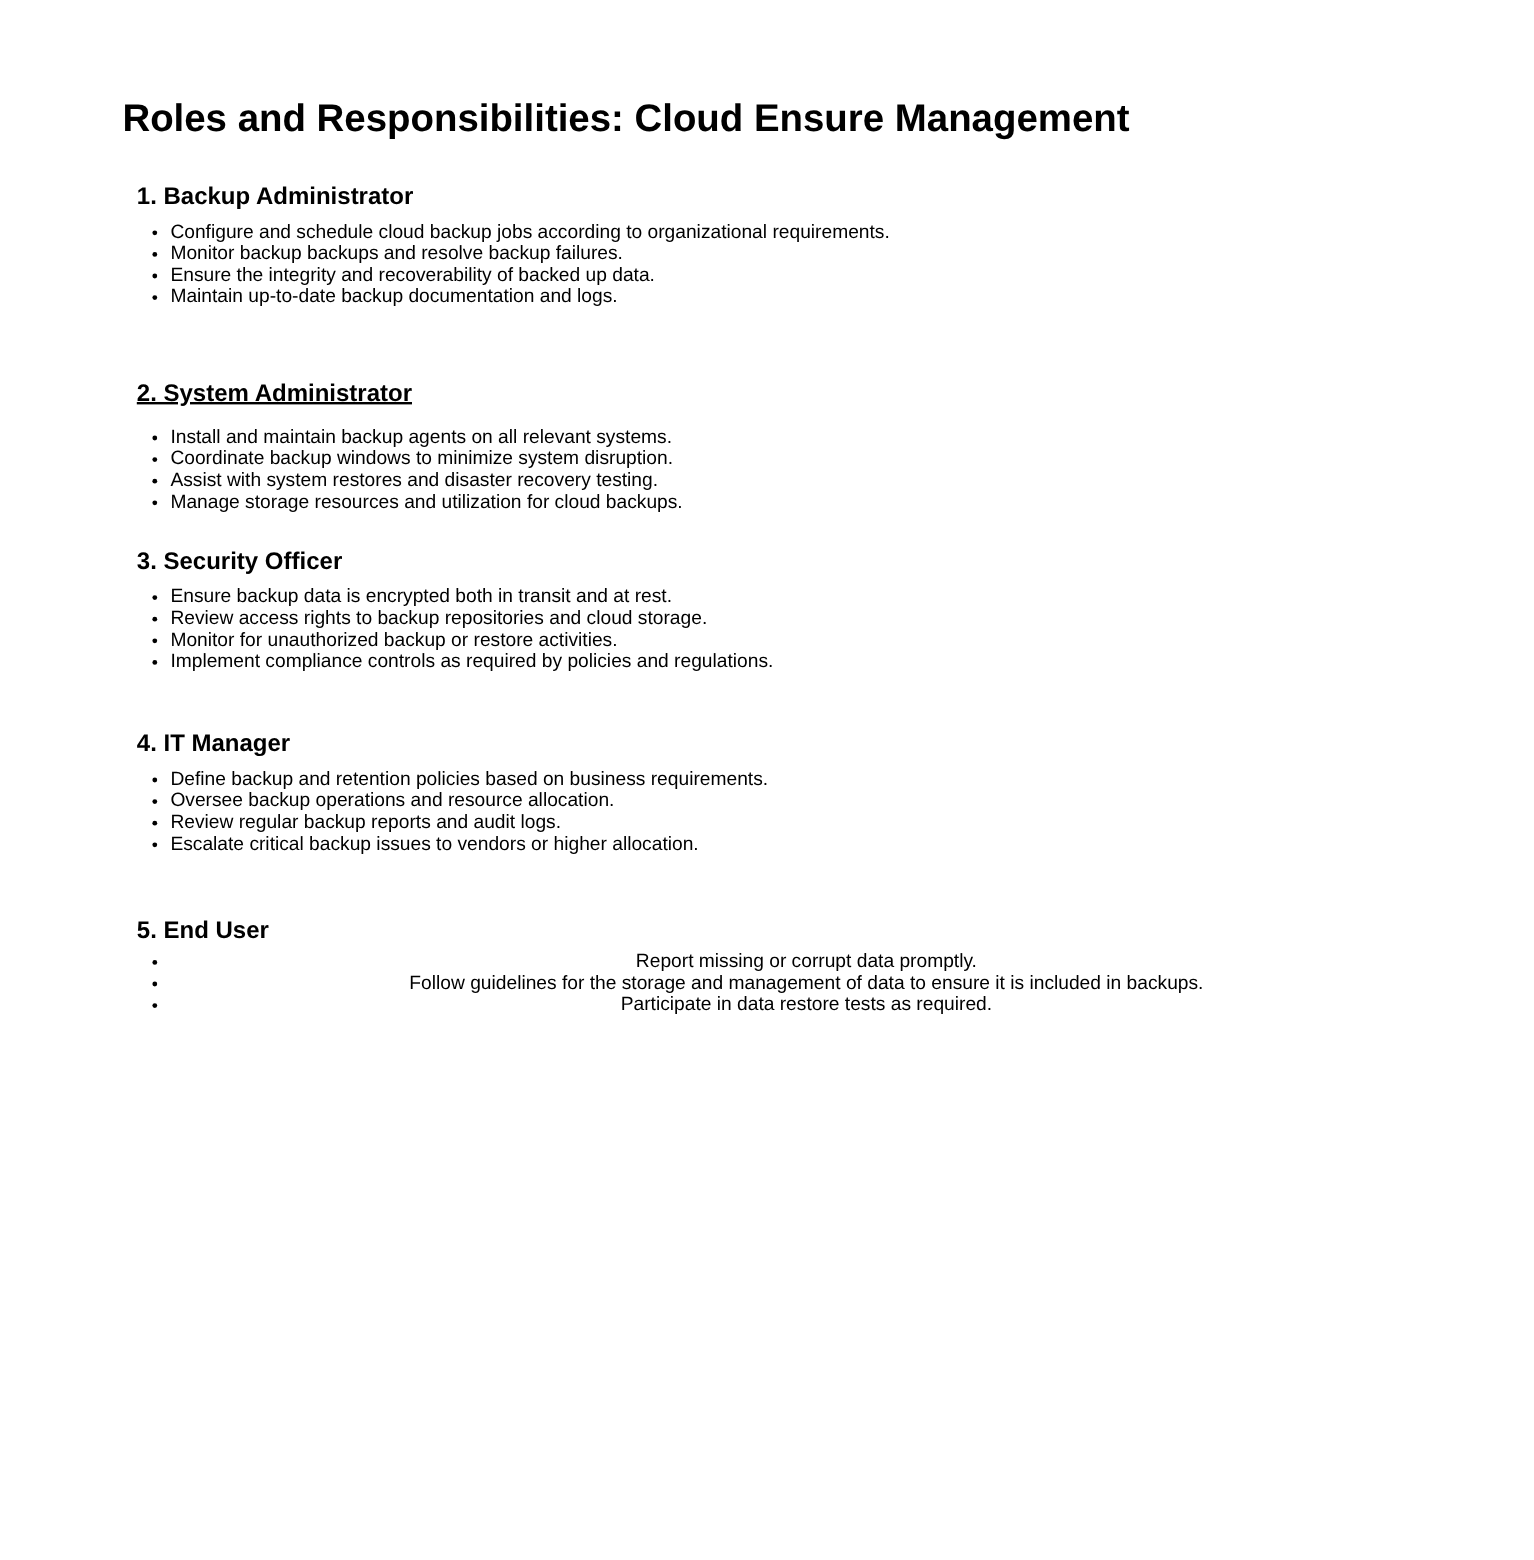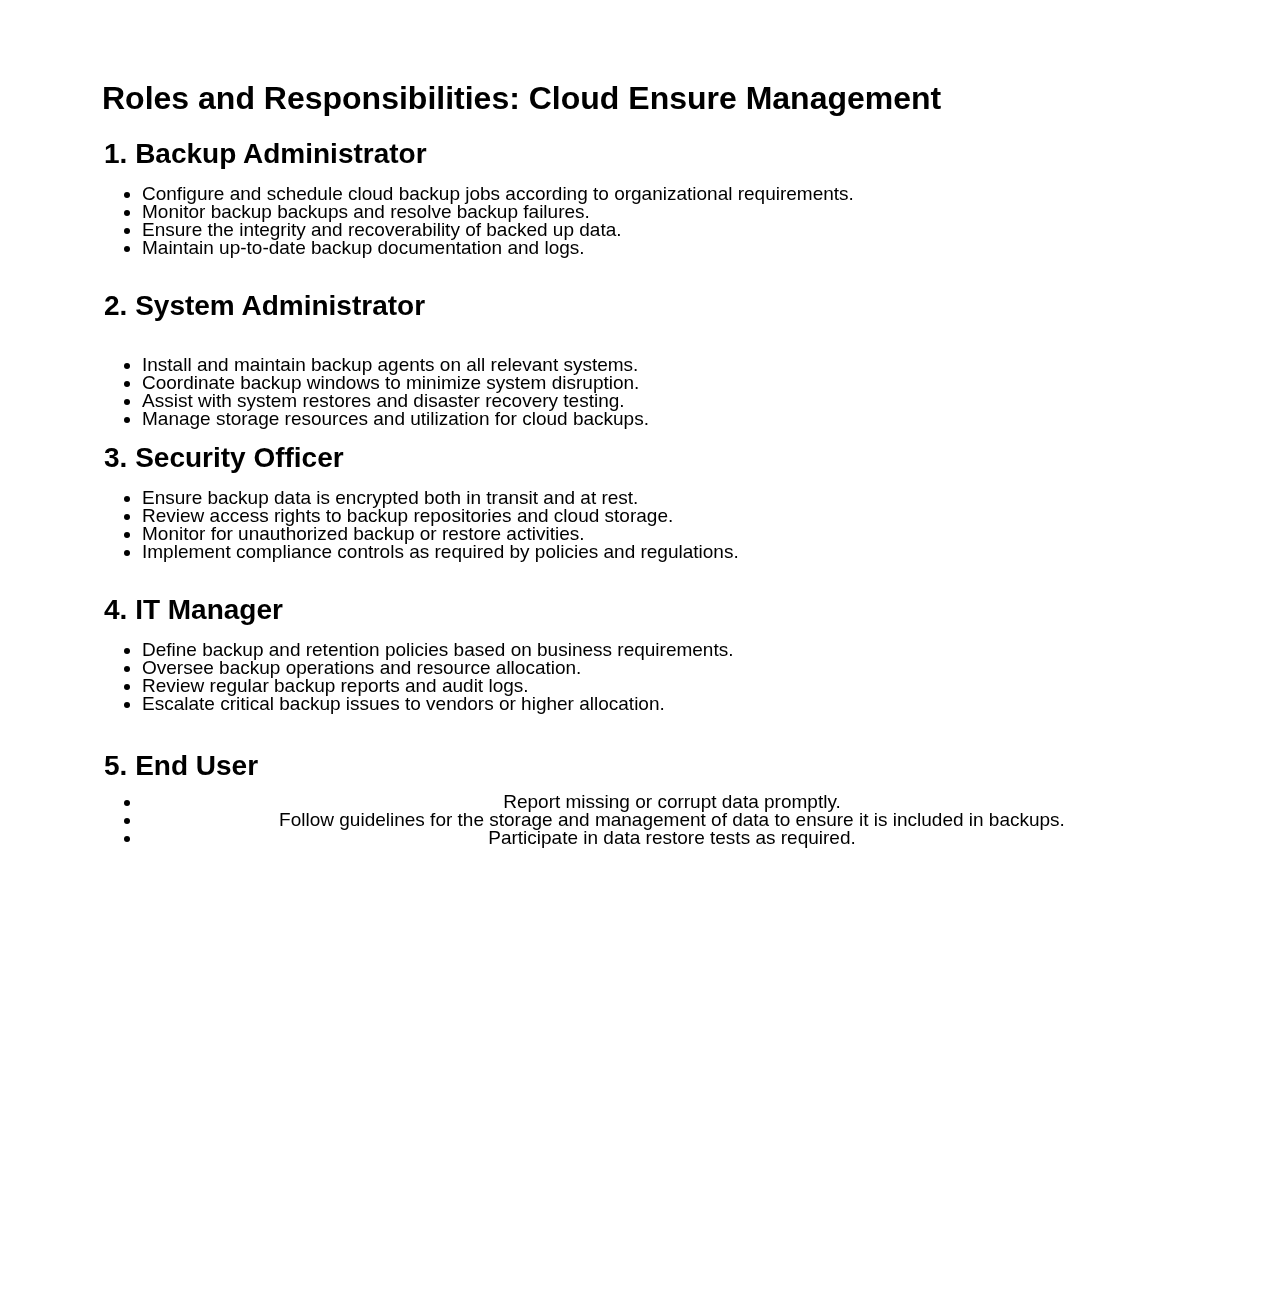--- a/index.html
+++ b/index.html
@@ -8,30 +8,30 @@
       font-family: "Liberation Sans", sans-serif;
       color: #000000;
       position: relative;
     }
     .page { position: absolute; left: 102px; top: 78px; width: 1100px; }
     h1 {
       font-size: 32px; font-weight: bold; margin: 0; line-height: 40px;
     }
     .section { margin: 0; }
     h2 {
-      font-size: 28px; font-weight: bold; margin: 2px; line-height: 28px;
+      font-size: 20px; font-weight: bold; margin: 12px; line-height: 28px;
     }
     ul {
       margin: 0; padding-left: 40px;
-      font-size: 19px; line-height: 18px;
+      font-size: 16px; line-height: 18px;
       list-style: disc;
     }
     #section-0 h2 { position: absolute; top: 60px; }
     #section-0 ul { position: absolute; top: 107px; }
-    #section-1 h2 { position: absolute; top: 212px; }
+    #section-1 h2 { position: absolute; top: 224px; text-decoration: underline; }
     #section-1 ul { position: absolute; top: 259px; margin-top: 19px; }
     #section-2 h2 { position: absolute; top: 364px; }
     #section-2 ul { position: absolute; top: 411px; }
     #section-3 h2 { position: absolute; top: 516px; }
     #section-3 ul { position: absolute; top: 563px; }
     #section-4 h2 { position: absolute; top: 672px; }
     #section-4 ul { position: absolute; top: 715px; text-align: center; }
     ul { width: 1060px; }
   </style>
 </head>

